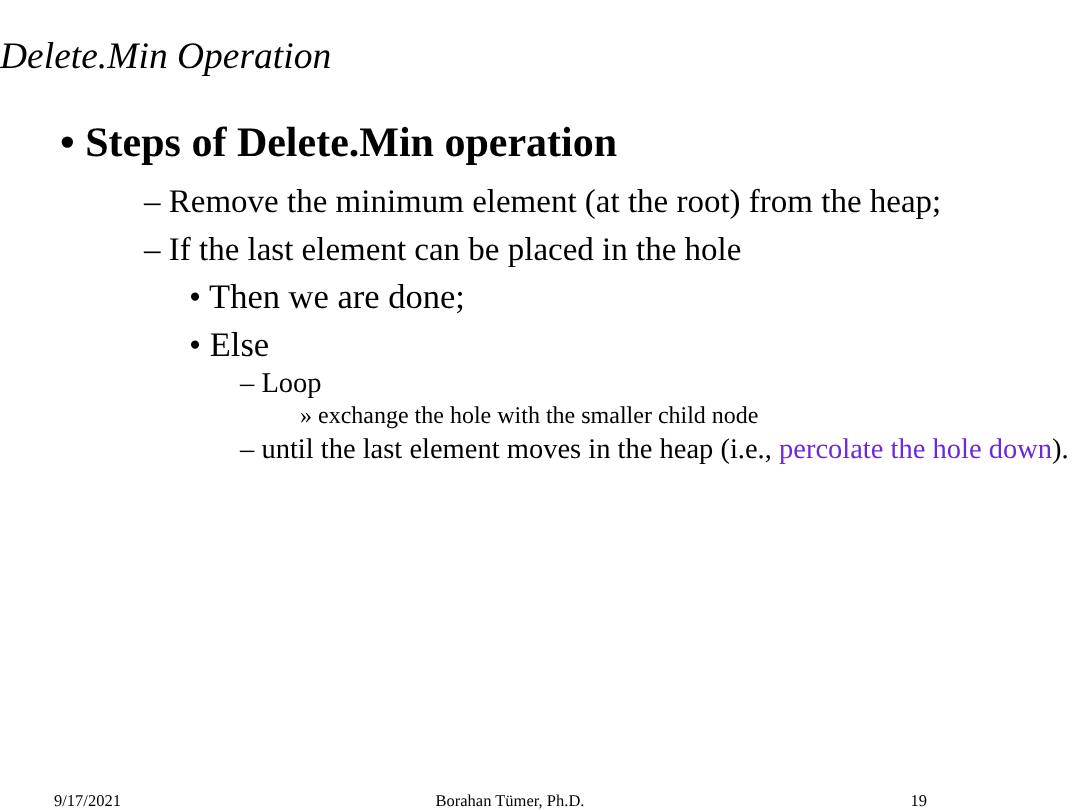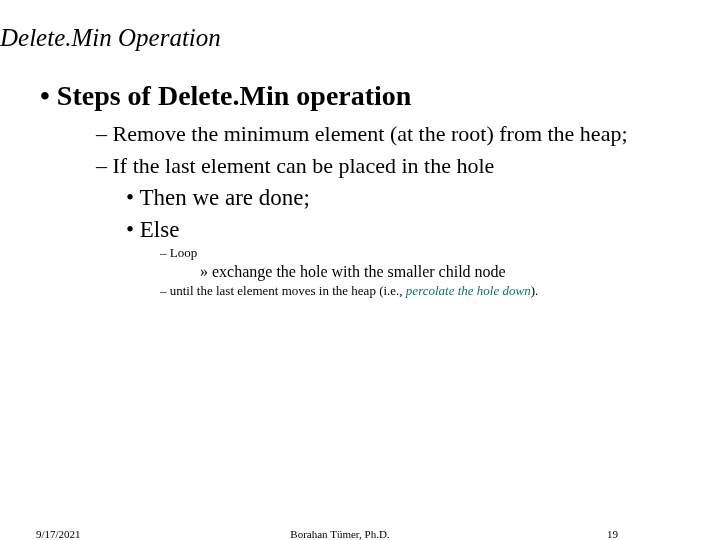--- a/index.html
+++ b/index.html
@@ -43,38 +43,37 @@
     .level3 {
       font-size: 23px;
       margin-left: 126px;
       margin-bottom: 2px;
       margin-top: 6px;
     }
     .level3::before {
       content: "• ";
     }
     .level4 {
-      font-size: 13px;
+      font-size: 19px;
       margin-left: 160px;
       margin-bottom: 2px;
     }
     .level4::before {
       content: "– ";
     }
     .level5 {
       font-size: 16px;
       margin-left: 200px;
       margin-bottom: 2px;
     }
     .level5::before {
       content: "» ";
     }
     .percolate {
-      color: #0f766e;
-      font-style: italic;
+      color: #6d28d9;
     }
     .footer {
       position: absolute;
       bottom: 0;
       width: 660px;
       font-size: 11px;
     }
     .footer-date {
       position: absolute;
       left: 36px;

